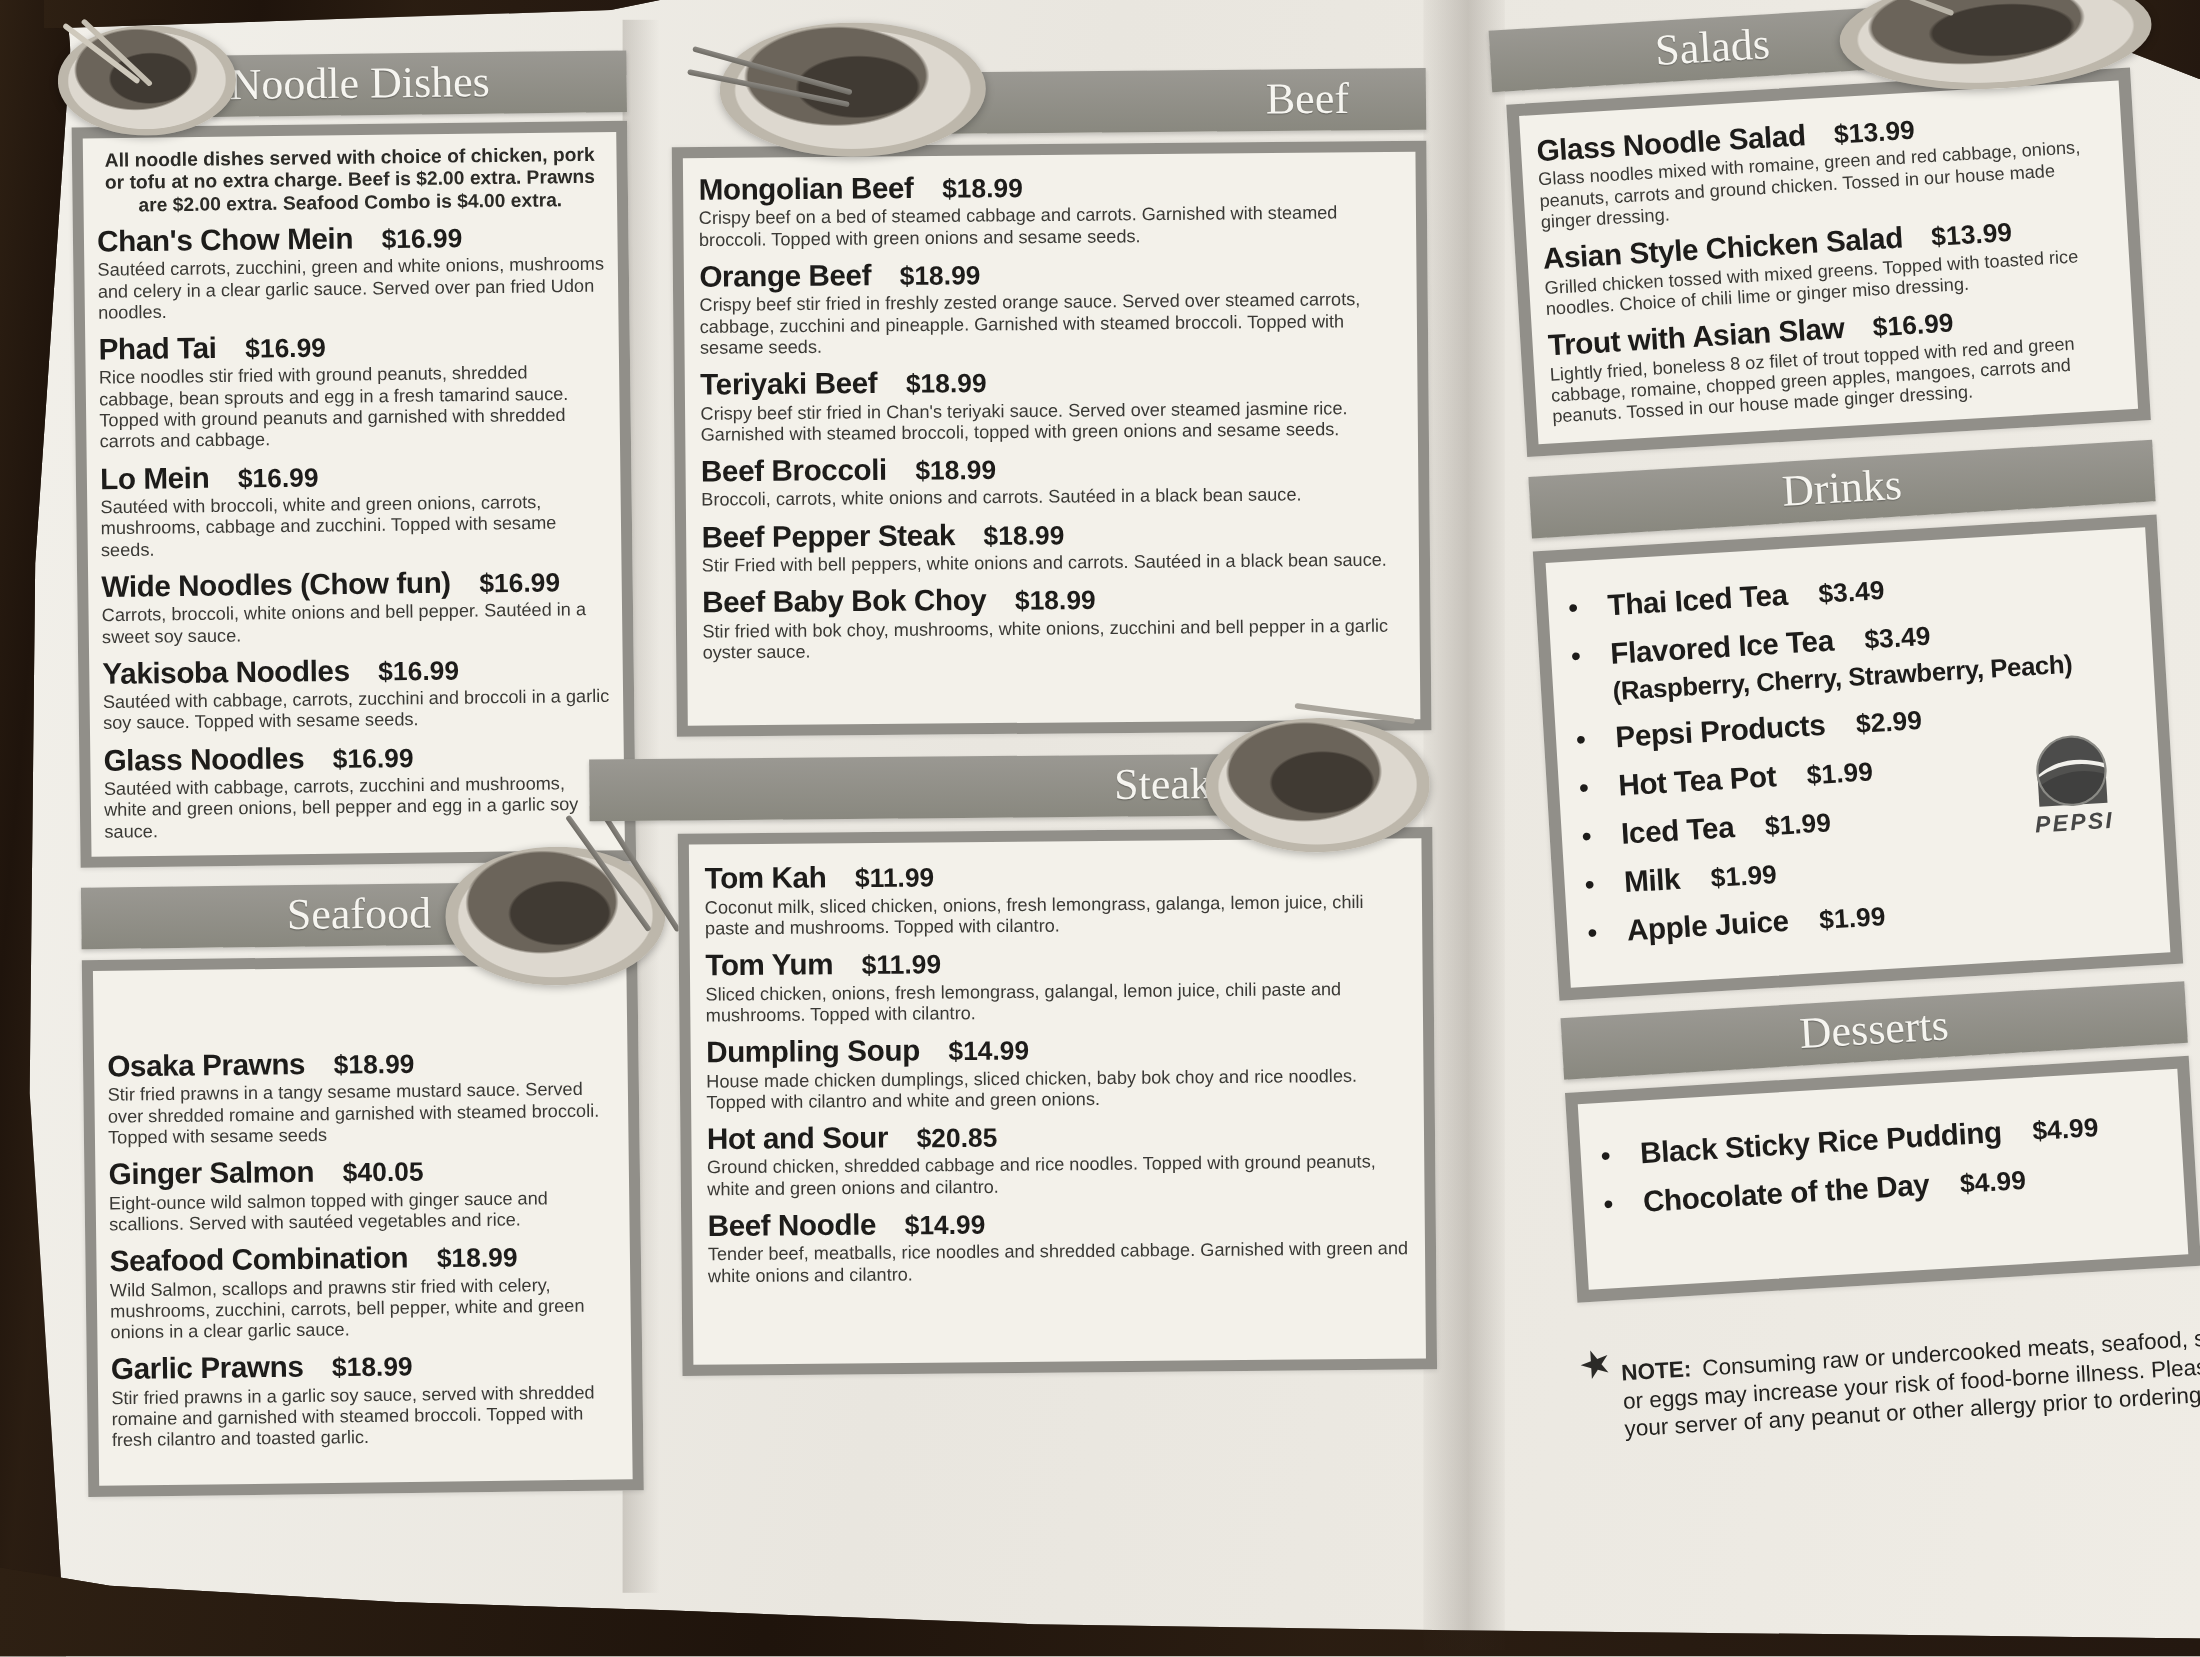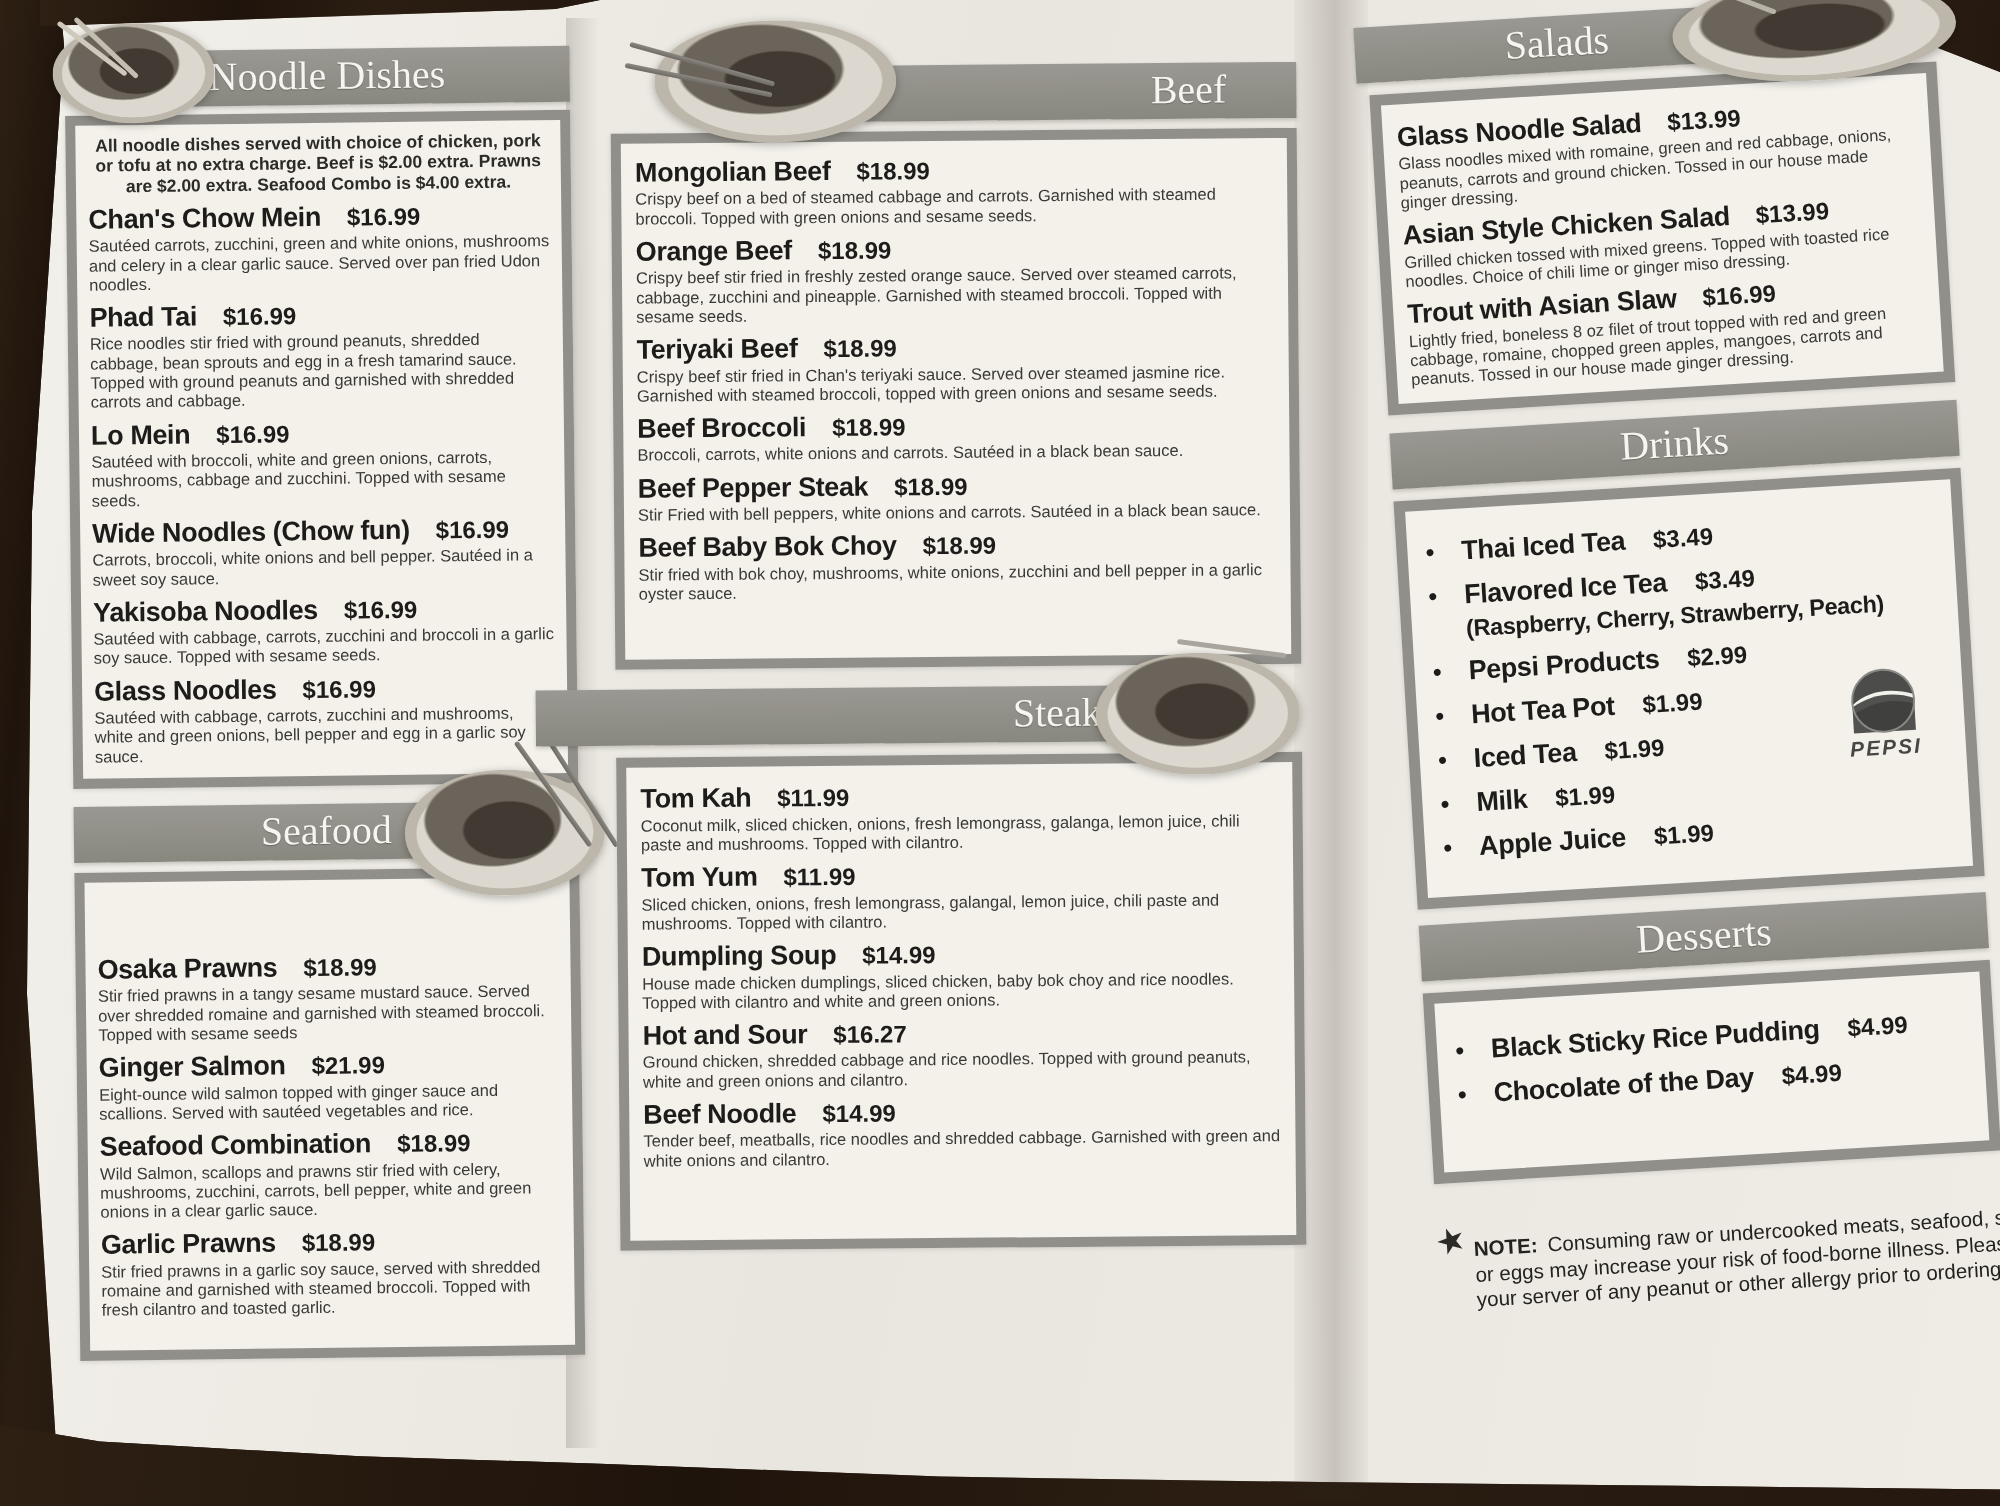--- a/index.html
+++ b/index.html
@@ -170,21 +170,21 @@
       <div class="chop chop2"></div>
     </div>
   </div>
 
   <div class="box box-seafood">
     <div class="item">
       <div class="irow"><span class="iname">Osaka Prawns</span><span class="iprice">$18.99</span></div>
       <div class="idesc">Stir fried prawns in a tangy sesame mustard sauce.  Served over shredded romaine and garnished with steamed broccoli.  Topped with sesame seeds</div>
     </div>
     <div class="item">
-      <div class="irow"><span class="iname">Ginger Salmon</span><span class="iprice">$21.99</span></div>
+      <div class="irow"><span class="iname">Ginger Salmon</span><span class="iprice">$40.05</span></div>
       <div class="idesc">Eight-ounce wild salmon topped with ginger sauce and scallions.  Served with sautéed vegetables and rice.</div>
     </div>
     <div class="item">
       <div class="irow"><span class="iname">Seafood Combination</span><span class="iprice">$18.99</span></div>
       <div class="idesc">Wild Salmon, scallops and prawns stir fried with celery, mushrooms, zucchini, carrots, bell pepper, white and green onions in a clear garlic sauce.</div>
     </div>
     <div class="item">
       <div class="irow"><span class="iname">Garlic Prawns</span><span class="iprice">$18.99</span></div>
       <div class="idesc">Stir fried prawns in a garlic soy sauce, served with shredded romaine and garnished with steamed broccoli.  Topped with fresh cilantro and toasted garlic.</div>
     </div>
@@ -239,21 +239,21 @@
     </div>
     <div class="item">
       <div class="irow"><span class="iname">Tom Yum</span><span class="iprice">$11.99</span></div>
       <div class="idesc">Sliced chicken, onions, fresh lemongrass, galangal, lemon juice, chili paste and mushrooms.  Topped with cilantro.</div>
     </div>
     <div class="item">
       <div class="irow"><span class="iname">Dumpling Soup</span><span class="iprice">$14.99</span></div>
       <div class="idesc">House made chicken dumplings, sliced chicken, baby bok choy and rice noodles.  Topped with cilantro and white and green onions.</div>
     </div>
     <div class="item">
-      <div class="irow"><span class="iname">Hot and Sour</span><span class="iprice">$16.27</span></div>
+      <div class="irow"><span class="iname">Hot and Sour</span><span class="iprice">$20.85</span></div>
       <div class="idesc">Ground chicken, shredded cabbage and rice noodles.  Topped with ground peanuts, white and green onions and cilantro.</div>
     </div>
     <div class="item">
       <div class="irow"><span class="iname">Beef Noodle</span><span class="iprice">$14.99</span></div>
       <div class="idesc">Tender beef, meatballs, rice noodles and shredded cabbage.  Garnished with green and white onions and cilantro.</div>
     </div>
   </div>
 </div>
 
 <div class="panel" id="panel-right">

